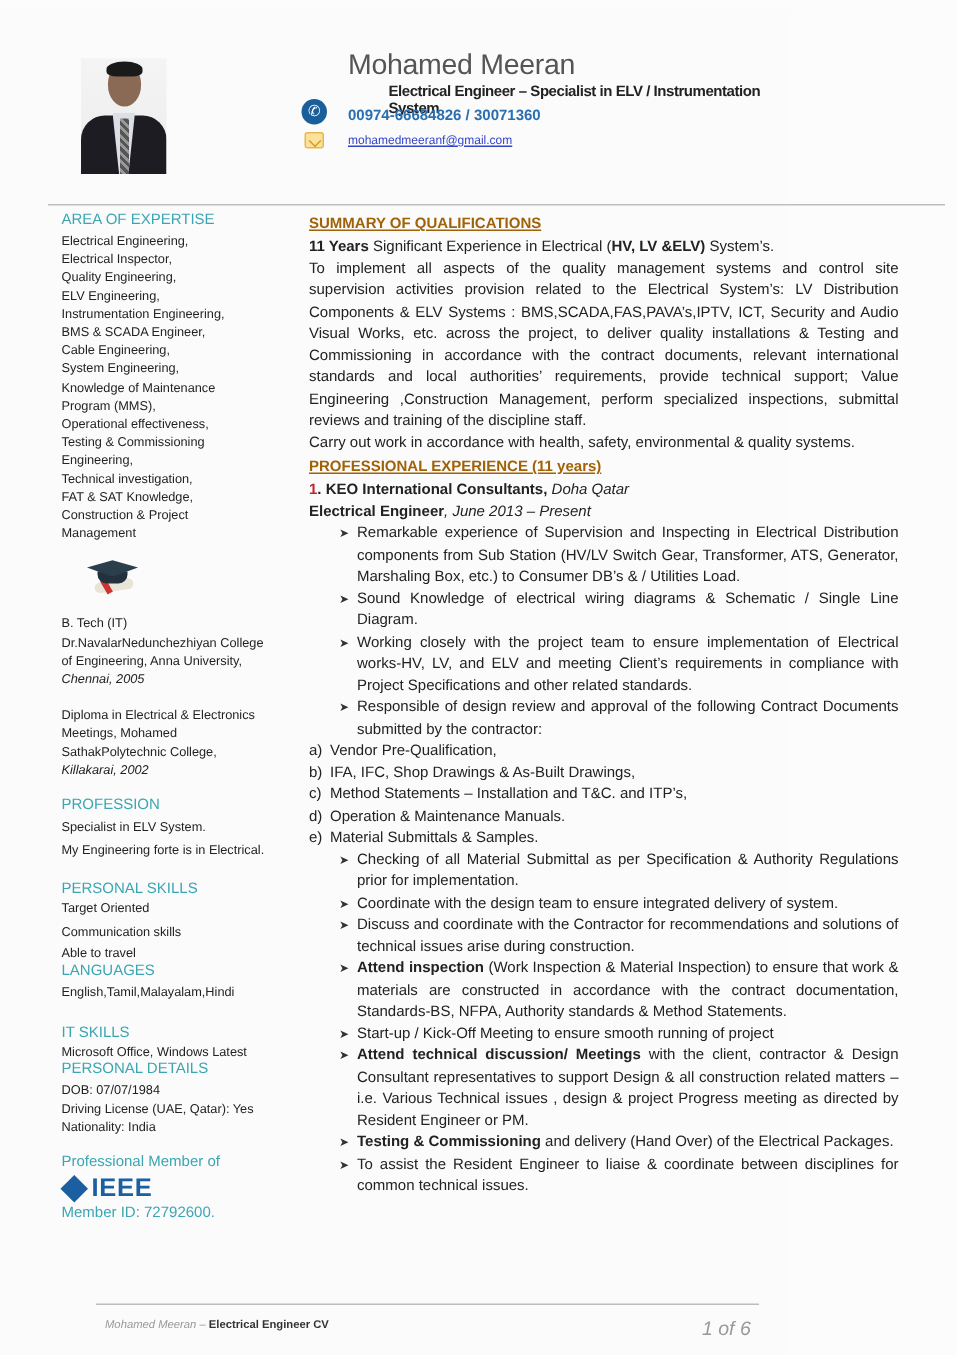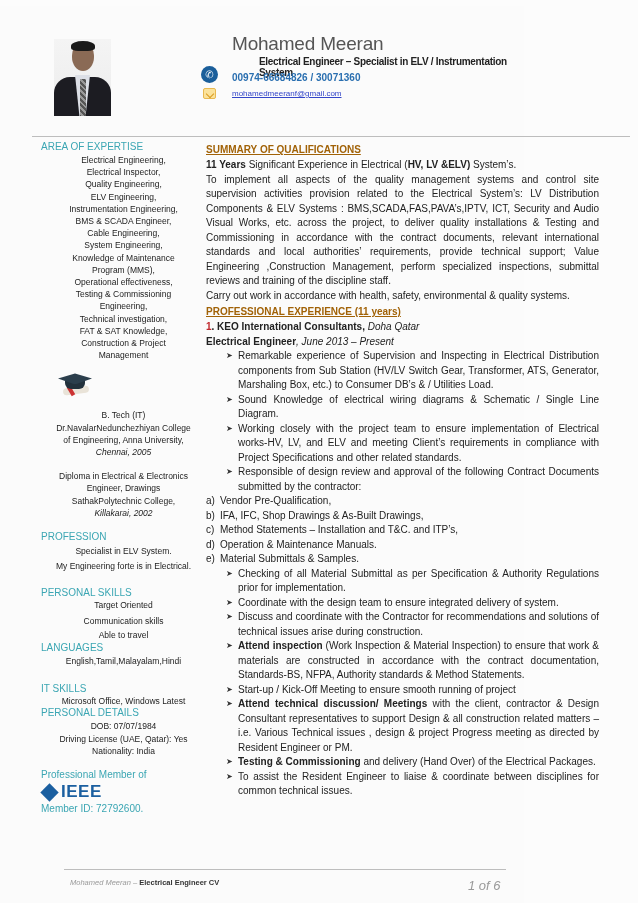--- a/index.html
+++ b/index.html
@@ -23,21 +23,21 @@
   .phone { position: absolute; left: 232px; top: 66px; font-size: 10px; font-weight: bold; color: #2a6fb0; }
   .mail-icon { position: absolute; left: 203px; top: 82px; width: 13px; height: 11px; background: #fbe29a; border: 1px solid #e8b850; border-radius: 2px; }
   .mail-icon::after { content: ""; position: absolute; left: 3px; top: 2px; width: 5px; height: 5px; border-right: 1.5px solid #d89a20; border-bottom: 1.5px solid #d89a20; transform: rotate(45deg); }
   .email { position: absolute; left: 232px; top: 83px; font-size: 8px; color: #3345c9; text-decoration: underline; }
 
   .top-rule { position: absolute; left: 32px; top: 130px; width: 598px; height: 1px; background: #bdbdbd; }
 
   
   .left { position: absolute; left: 41px; top: 135px; width: 165px; font-size: 8.5px; color: #222; }
   .left .heading { color: #3ba6b3; font-size: 10px; margin-bottom: 2px; }
-  .left .line { line-height: 12.2px; text-align: center; }
+  .left .line { line-height: 12.2px; }
   .left .it { font-style: italic; }
   .grad-icon { width: 40px; height: 28px; margin: 12px 0 8px 14px; position: relative; }
   .grad-icon .cap { position: absolute; left: 3px; top: 0; width: 34px; height: 11px; background: #2b3e4c; clip-path: polygon(50% 0, 100% 45%, 50% 100%, 0 45%); }
   .grad-icon .base { position: absolute; left: 10px; top: 8px; width: 20px; height: 8px; background: #22313c; border-radius: 0 0 6px 6px; }
   .grad-icon .scroll { position: absolute; left: 8px; top: 14px; width: 26px; height: 7px; background: #e9e3d8; border-radius: 4px; transform: rotate(-8deg); }
   .grad-icon .ribbon { position: absolute; left: 14px; top: 13px; width: 4px; height: 10px; background: #c33; transform: rotate(-30deg); }
   .ieee { display: flex; align-items: center; gap: 2px; margin-top: 2px; }
   .ieee .diamond { width: 13px; height: 13px; background: #1b5fa0; transform: rotate(45deg); margin: 0 3px 0 2px; }
   .ieee .word { font-size: 17px; font-weight: bold; color: #1b5fa0; letter-spacing: 0.5px; }
   .teal { color: #3ba6b3; font-size: 10px; }
@@ -113,21 +113,21 @@
 
     <div>
       <div class="line">B. Tech (IT)</div>
       <div class="line">Dr.NavalarNedunchezhiyan College</div>
       <div class="line">of Engineering, Anna University,</div>
       <div class="line it">Chennai, 2005</div>
     </div>
     <div style="height:12px"></div>
     <div>
       <div class="line">Diploma in Electrical &amp; Electronics</div>
-      <div class="line">Engineer, Drawings</div>
+      <div class="line">Meetings, Mohamed</div>
       <div class="line">SathakPolytechnic College,</div>
       <div class="line it">Killakarai, 2002</div>
     </div>
 
     <div style="height:12px"></div>
     <div class="heading">PROFESSION</div>
     <div class="line" style="line-height:15px">Specialist in ELV System.</div>
     <div class="line" style="line-height:15px">My Engineering forte is in Electrical.</div>
 
     <div style="height:13px"></div>

